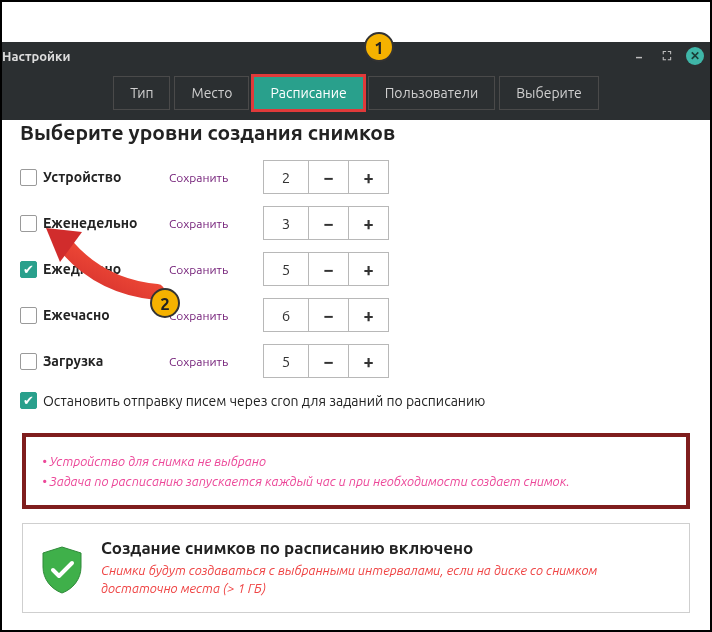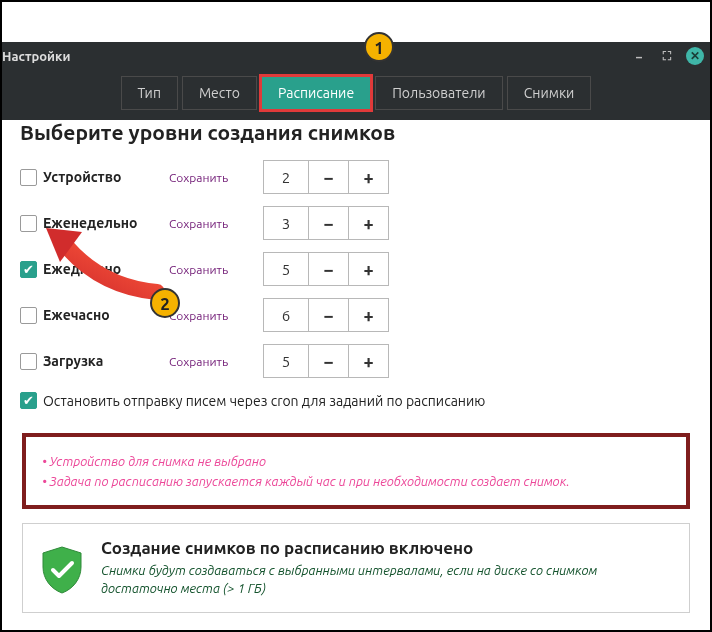--- a/index.html
+++ b/index.html
@@ -169,21 +169,21 @@
   }
   .shield-wrap { flex-shrink: 0; }
   .status-title {
     font-size: 17px;
     font-weight: 700;
     color: #222;
     margin-bottom: 4px;
   }
   .status-sub {
     font-size: 13px;
-    color: #14532d;
+    color: #ef4444;
     font-style: italic;
     line-height: 1.4;
   }
   
   .marker {
     position: absolute;
     width: 30px; height: 30px;
     border-radius: 50%;
     background: #f5b200;
     border: 2px solid #333;
@@ -210,21 +210,21 @@
     <div class="tbc">⛶</div>
     <div class="tbc close">✕</div>
   </div>
 </div>
 
 <div class="tabbar">
   <div class="tab"><span>Тип</span></div>
   <div class="tab"><span>Место</span></div>
   <div class="tab active highlighted"><span>Расписание</span></div>
   <div class="tab"><span>Пользователи</span></div>
-  <div class="tab"><span>Снимки</span></div>
+  <div class="tab"><span>Выберите</span></div>
 </div>
 
 <div class="content">
   <div class="heading">Выберите уровни создания снимков</div>
 
   <div class="row">
     <div class="chk">
       <div class="checkbox"></div>
       <span class="chk-label">Устройство</span>
     </div>

